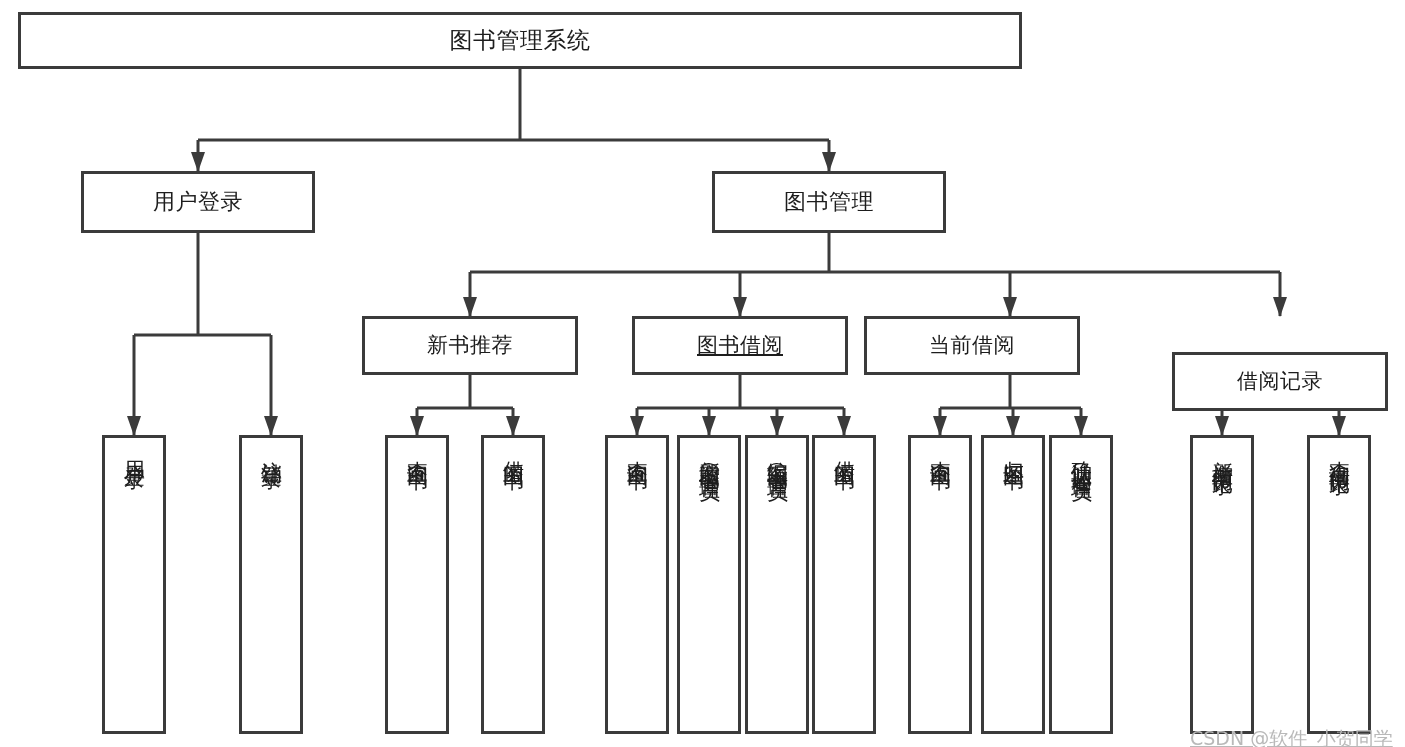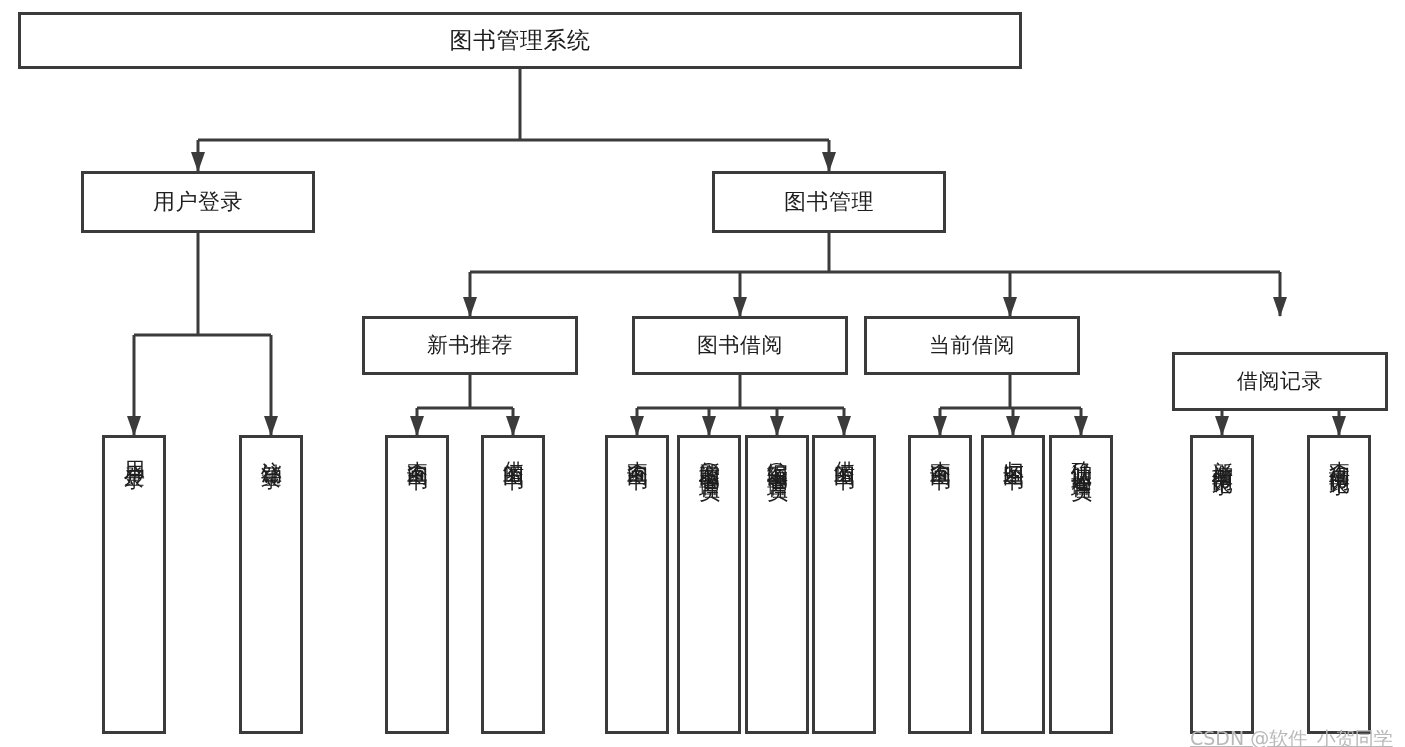--- a/index.html
+++ b/index.html
@@ -128,21 +128,21 @@
       </div>
       <div class="node lvl2" style="left: 81px; top: 171px; width: 234px; height: 62px;">
         <span class="label">用户登录</span>
       </div>
       <div class="node lvl2" style="left: 712px; top: 171px; width: 234px; height: 62px;">
         <span class="label">图书管理</span>
       </div>
       <div class="node lvl3" style="left: 362px; top: 316px; width: 216px; height: 59px;">
         <span class="label">新书推荐</span>
       </div>
-      <div class="node lvl3" style="left: 632px; top: 316px; width: 216px; height: 59px;">
+      <div class="node lvl3" style="left: 632px; top: 316px; width: 216px; height: 59px; text-decoration: underline;">
         <span class="label">图书借阅</span>
       </div>
       <div class="node lvl3" style="left: 864px; top: 316px; width: 216px; height: 59px;">
         <span class="label">当前借阅</span>
       </div>
       <div class="node lvl3" style="left: 1172px; top: 316px; width: 216px; height: 59px; margin-top: 36px;">
         <span class="label">借阅记录</span>
       </div>
       <div class="node leaf" style="left: 102px; top: 435px; width: 64px; height: 299px;">
         <span class="label">用户登录</span>

